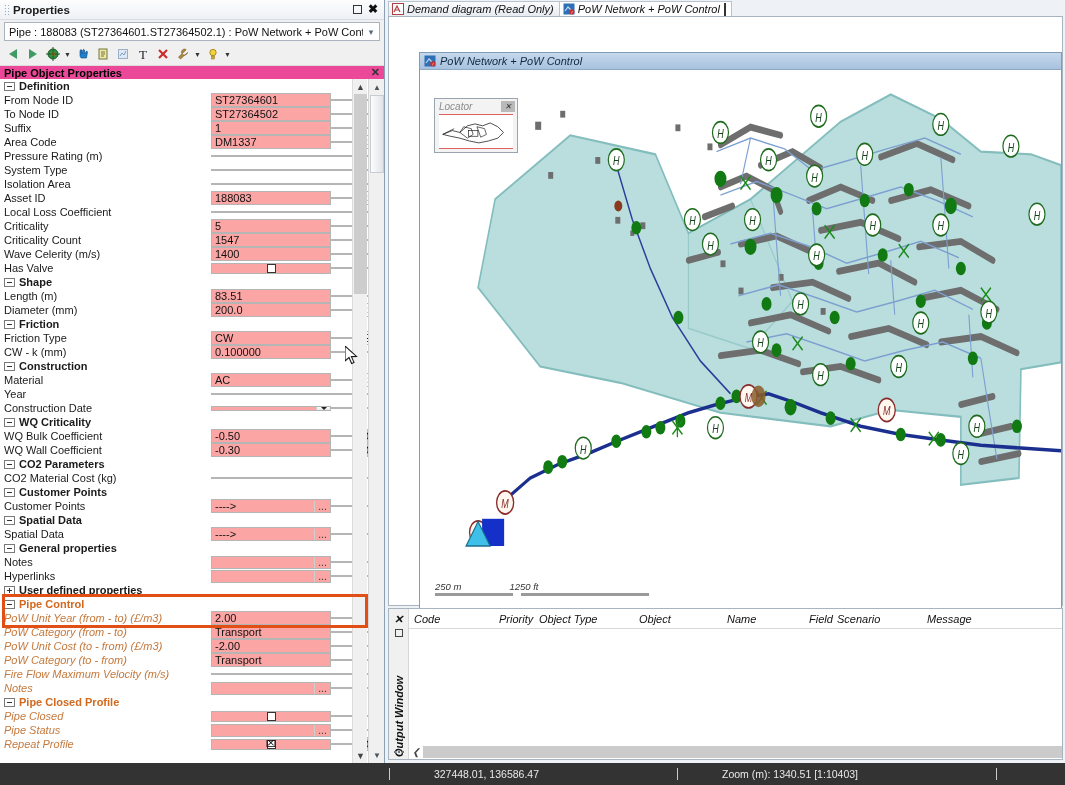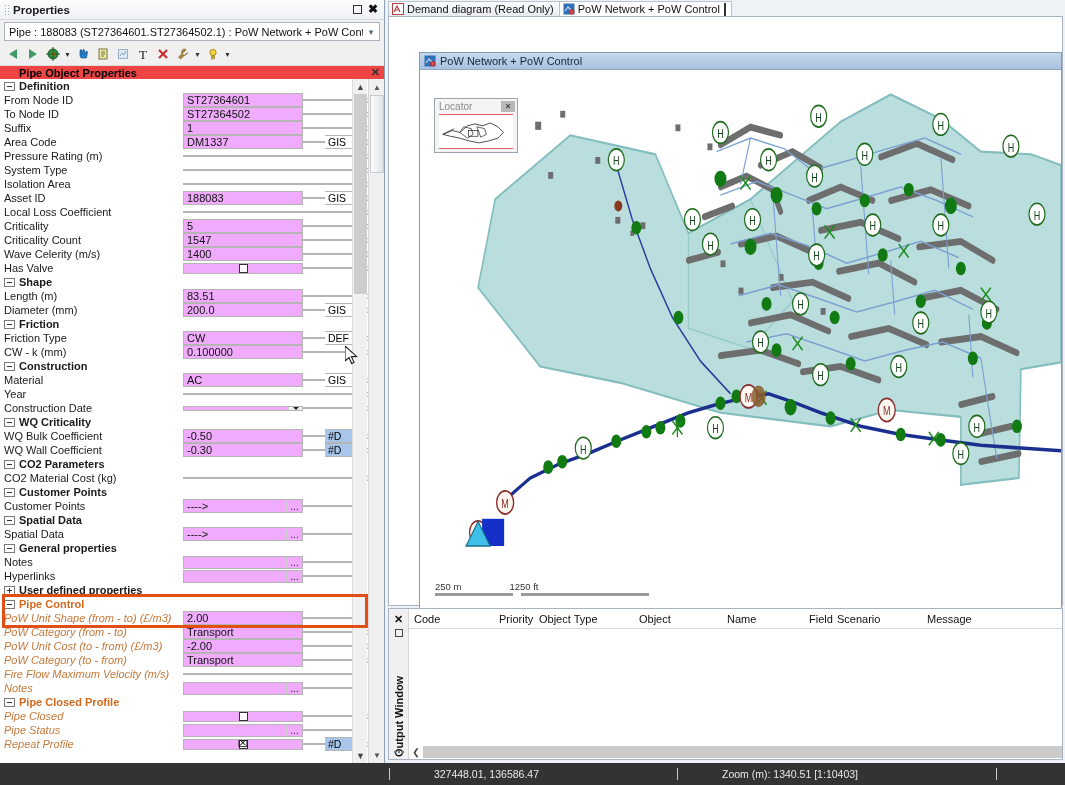--- a/index.html
+++ b/index.html
@@ -44,22 +44,22 @@
 
   .props-toolbar {
     height: 22px; display:flex; align-items:center; gap:3px; padding: 1px 4px;
     background: #f0f0f0;
   }
   .tbtn { width:17px; height:17px; display:flex; align-items:center; justify-content:center; cursor:default;}
   .tbtn svg { display:block; }
   .tdrop { font-size:7px; color:#333; width:7px; text-align:center; }
 
   .section-hdr {
-    height: 14px; background: #ef4444; color:#000; font-weight:bold;
-    font-size: 11px; display:flex; align-items:center; padding-left:19px;
+    height: 14px; background: #ec4899; color:#000; font-weight:bold;
+    font-size: 11px; display:flex; align-items:center; padding-left:4px;
     border-top:1px solid #dcdcdc;
     position: relative;
   }
   .section-hdr .x { position:absolute; right:4px; top:0px; font-size:11px; color:#333;}
 
   
   .grid-wrap { flex:1; position:relative; overflow:hidden; background:#fff; }
   .grid { position:absolute; left:0; top:0; width:368px; }
   .row { display:flex; height:14px; align-items:center; font-size:11px; }
   .row .lbl {
@@ -71,23 +71,23 @@
     width:11px; height:9px; border:1px solid #7a7a7a; background:#fff;
     margin-right:4px; position:relative; flex:0 0 auto;
   }
   .row .expander:before {
     content:""; position:absolute; left:2px; top:3px; width:5px; height:1px; background:#333;
   }
   .row .expander.plus:after {
     content:""; position:absolute; left:4px; top:1px; width:1px; height:5px; background:#333;
   }
   .row .val {
-    width:120px; min-width:120px; border:1px solid #b5b5b5; background:#f0abfc;
+    width:120px; min-width:120px; border:1px solid #b5b5b5; background:#fca5a5;
     display:flex; align-items:center; padding-left:3px; color:#111;
-    white-space:nowrap; overflow:hidden; margin-right:0;
+    white-space:nowrap; overflow:hidden; margin-right:0;margin-left:28px;
   }
   .row .midcell { width:22px; min-width:22px; border:1px solid #b5b5b5; border-left:none; background:#fff;}
   .row .unit {
     width:38px; min-width:38px; border:1px solid #b5b5b5; border-left:none; background:#fff;
     display:flex; align-items:center; padding-left:3px; font-size:10.5px;
   }
   .row .unit.blue { background:#a8c6ea; }
   .row .ddbtn {
     width:17px; min-width:17px; border:1px solid #b5b5b5; border-left:none;
     background: linear-gradient(#fdfdfd,#e6e6e6);
@@ -129,21 +129,21 @@
     background:#f0f0f0; border-left:1px solid #d6d6d6;
   }
   .outer-vthumb { position:absolute; left:1px; top:16px; width:14px; height:78px;
      background:linear-gradient(90deg,#fdfdfd,#dfe3e8); border:1px solid #c6ccd2;}
   .sb-arrow { position:absolute; left:0; width:16px; height:16px; display:flex;align-items:center;justify-content:center;
       font-size:8px;color:#4a5560;}
 
   .cursor-arrow { position:absolute; left:345px; top:267px; width:14px; height:20px; z-index:20; }
 
   
-  .right { position:absolute; left:386px; top:0; right:0; height:562px; background:#eef2f7; }
+  .right { position:absolute; left:386px; top:0; right:0; height:562px; background:#eef2f7;font-style:italic; }
 
   .tabstrip { height:16px; display:flex; align-items:flex-end; background:#eef2f7; padding-left:2px;}
   .tab {
     height:15px; display:flex; align-items:center; gap:3px; padding:0 5px 0 3px;
     font-size:11px; color:#111; border:1px solid #b9c4cf; border-bottom:none;
     background: linear-gradient(#fbfcfd,#e7ecf2); margin-right:-1px;
   }
   .tab.active { background:#ffffff; }
   .tab .ico { width:12px; height:12px; display:block;}
   .tab-caret { width:2px; height:13px; background:#333; margin-left:1px;}
@@ -668,21 +668,21 @@
             </div>
           </div>
           <div class="row grp ud">
             <div class="lbl">
               <span class="expander"></span>
               <span>Pipe Control</span>
             </div>
           </div>
           <div class="row ud">
             <div class="lbl">
-              <span>PoW Unit Shape (from - to) (£/m3)</span>
+              <span>PoW Unit Year (from - to) (£/m3)</span>
             </div>
             <div class="val">
               <span>2.00</span>
             </div>
             <div class="midcell"></div>
             <div class="unit"></div>
             <div class="ddbtn"></div>
           </div>
           <div class="row ud">
             <div class="lbl">

